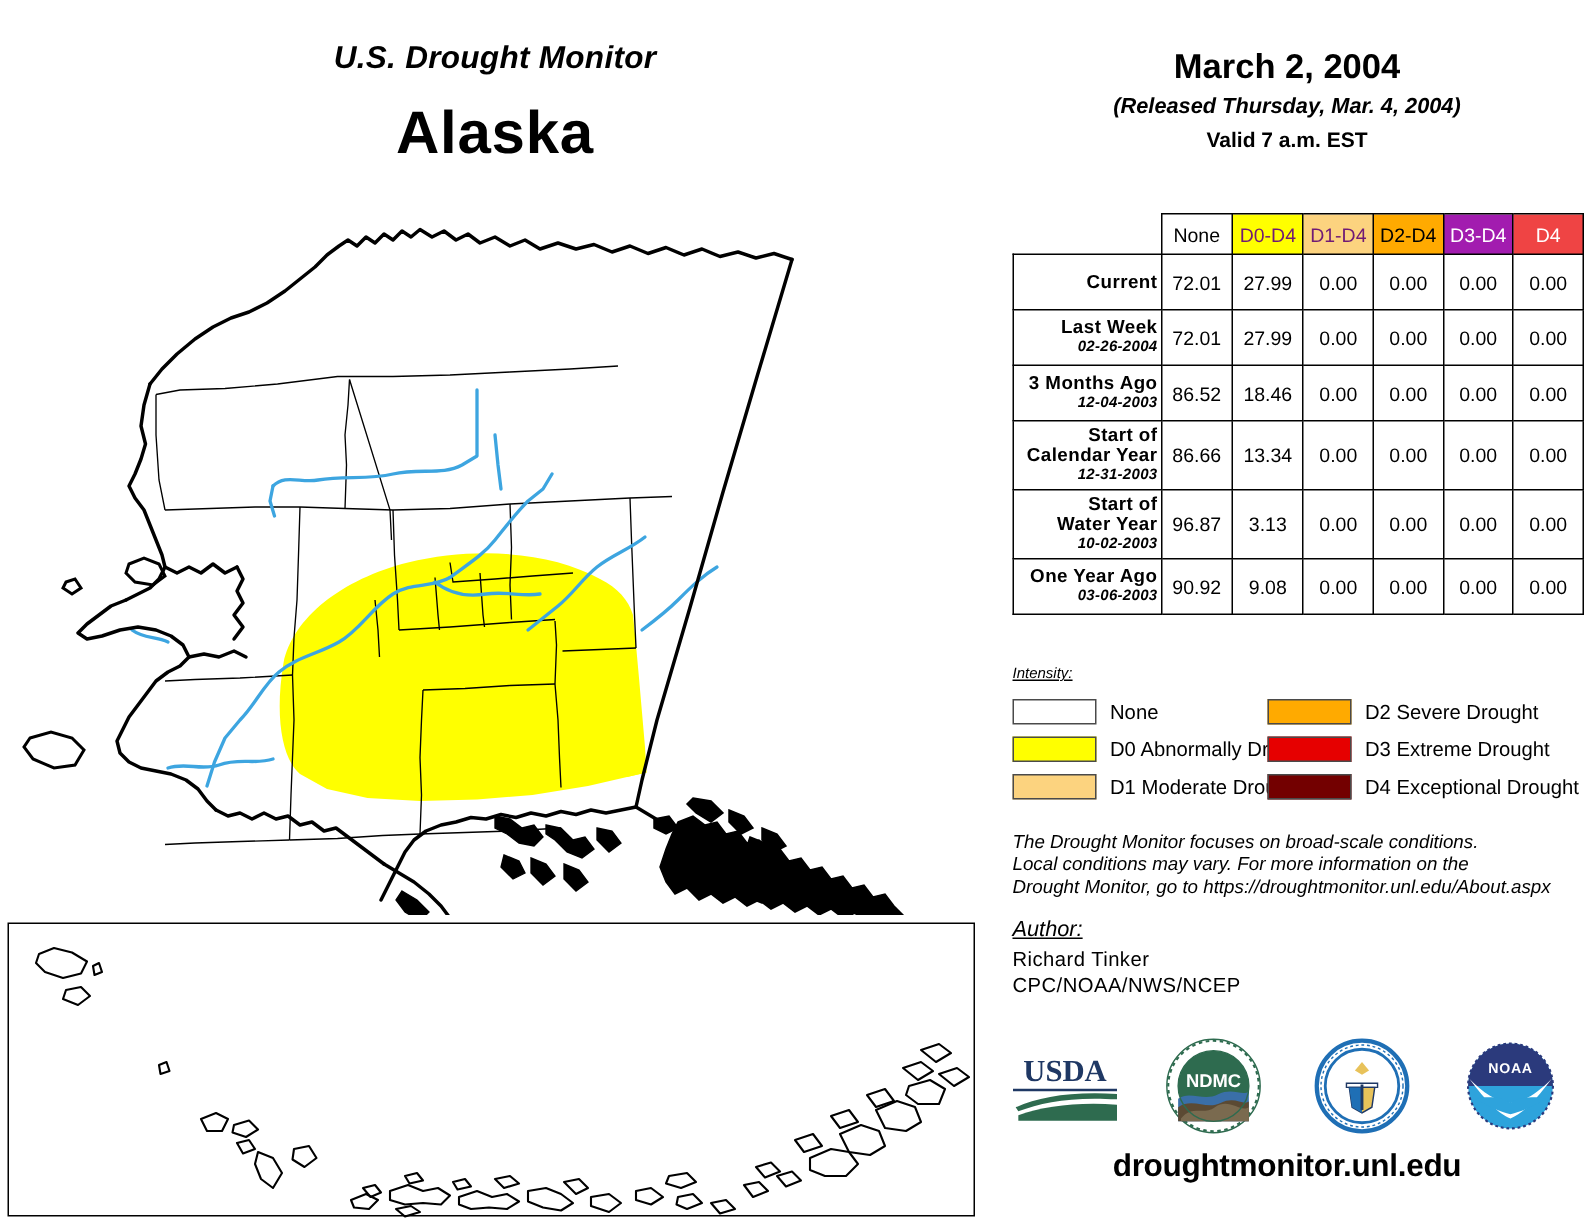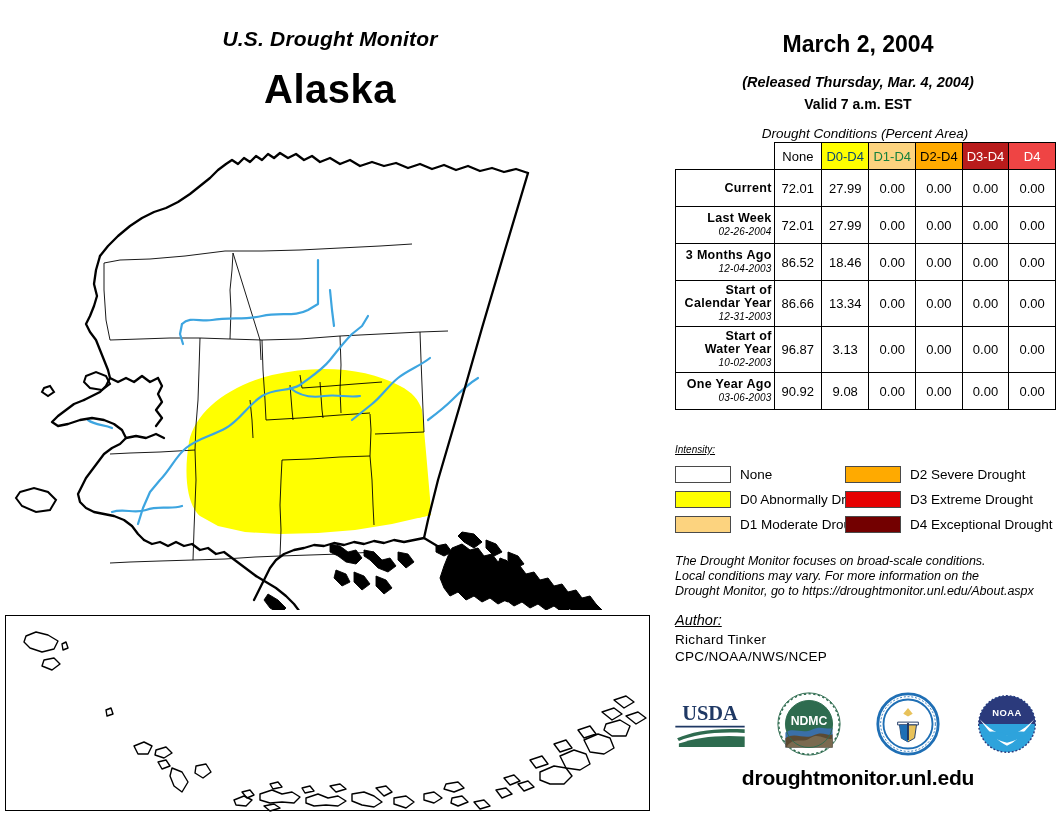--- a/index.html
+++ b/index.html
@@ -67,21 +67,21 @@
     left: 660px; top: 0;
     width: 396px; height: 640px;
   }
 
   #date-block { text-align: center; padding-top: 30px; }
   #headline-date {
     font-size: 23px; font-weight: bold; line-height: 28px;
   }
   #released-line {
     font-size: 14.5px; font-weight: bold; font-style: italic;
-    line-height: 20px; margin-top: 14px; text-align: center;
+    line-height: 20px; margin-top: 3px; text-align: center;
   }
   #valid-line {
     font-size: 14px; font-weight: bold; line-height: 20px; margin-top: 2px;
   }
 
   #table-caption {
     text-align: center;
     font-size: 13.5px;
     font-style: italic;
     margin-top: 12px;
@@ -121,21 +121,21 @@
   }
   .rl-main {
     font-size: 12.5px;
     font-weight: bold;
     letter-spacing: 0.3px;
     display: block;
   }
   .rl-date {
     font-size: 10px;
     font-style: italic;
-    font-weight: normal;
+    font-weight: bold;
     letter-spacing: 0.2px;
     display: block;
   }
   #drought-table tbody td.val {
     width: 48px;
     height: 36px;
     font-size: 13px;
   }
 
   
@@ -451,31 +451,30 @@
 </div>
 
 <div id="right-column">
 
   <div id="date-block">
     <div id="headline-date">March 2, 2004</div>
     <div id="released-line">(Released Thursday, Mar. 4, 2004)</div>
     <div id="valid-line">Valid 7 a.m. EST</div>
   </div>
 
-  <div id="table-caption">Drought Conditions (Percent Area)</div>
 
   <table id="drought-table">
     <thead>
       <tr>
         <th class="corner"></th>
       <th style="background: rgb(255, 255, 255); color: rgb(0, 0, 0);">None</th>
-          <th style="background: rgb(255, 255, 0); color: #0c4a6e;">D0-D4</th>
-          <th style="background: rgb(252, 211, 127); color: #15803d;">D1-D4</th>
+          <th style="background: rgb(255, 255, 0); color: #701a75;">D0-D4</th>
+          <th style="background: rgb(252, 211, 127); color: #701a75;">D1-D4</th>
           <th style="background: rgb(255, 170, 0); color: rgb(0, 0, 0);">D2-D4</th>
-          <th style="background: #b91c1c; color: rgb(255, 255, 255);">D3-D4</th>
+          <th style="background: #a21caf; color: rgb(255, 255, 255);">D3-D4</th>
           <th style="background: #ef4444; color: rgb(255, 255, 255);">D4</th>
         </tr>
     </thead>
     <tbody>
         <tr>
           <td class="rowlabel">
             <span class="rl-main">Current</span>
           </td>
           <td class="val">72.01</td>
           <td class="val">27.99</td>

